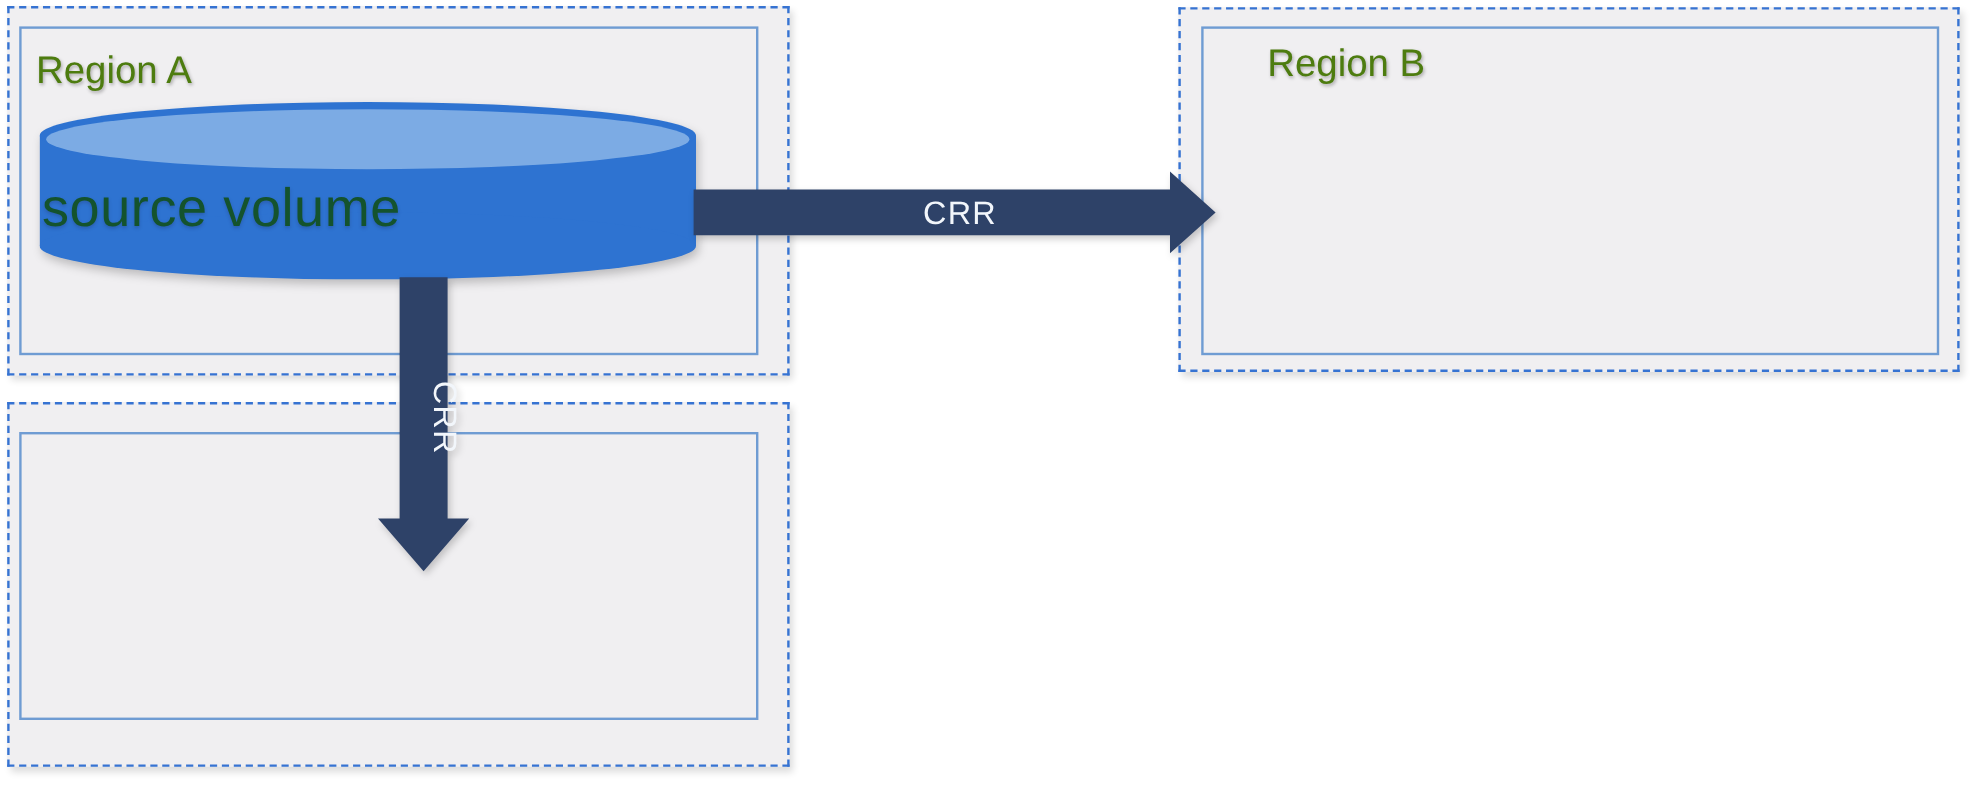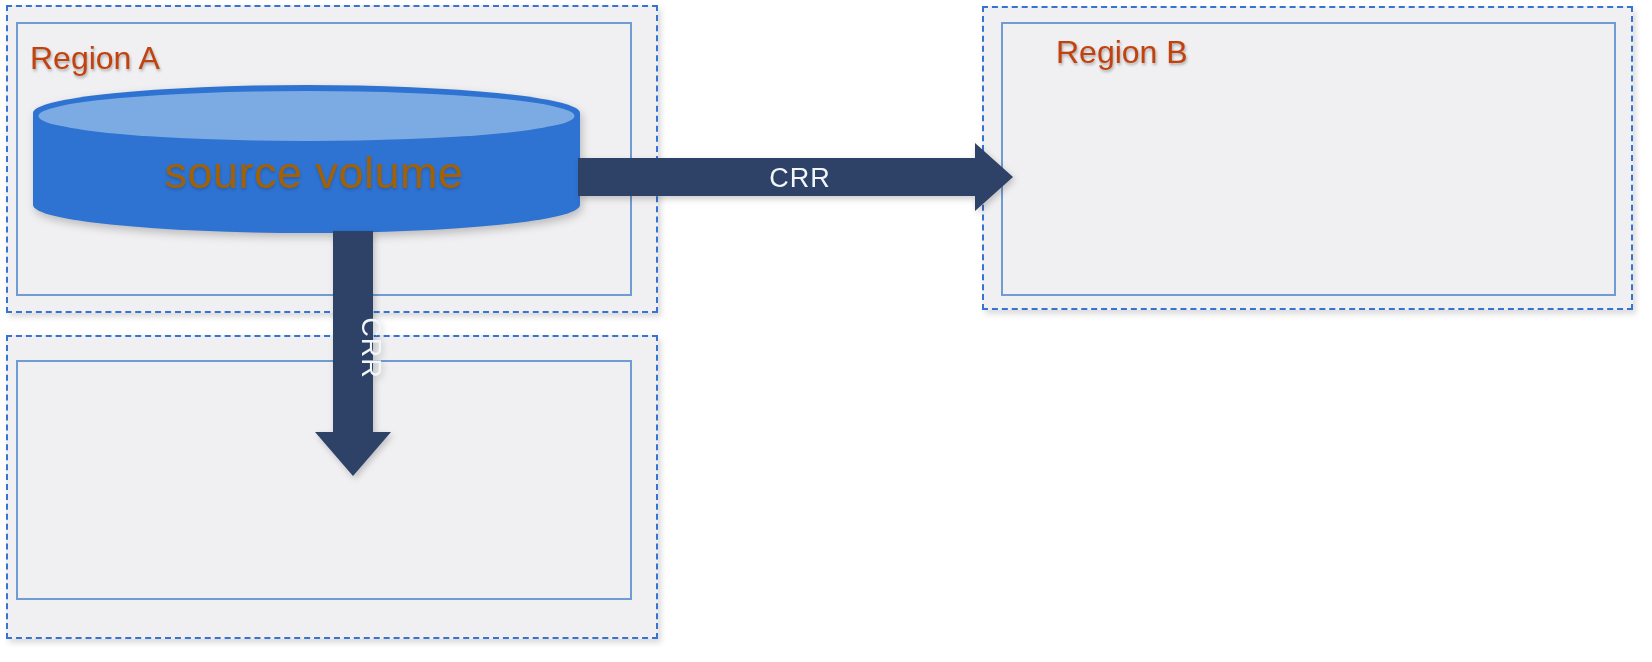--- a/index.html
+++ b/index.html
@@ -10,39 +10,39 @@
   .region{
     position:absolute;box-sizing:border-box;
     background:#f0eff1;border:2px dashed #3673d2;
     box-shadow:3px 4px 6px rgba(0,0,0,0.14);
   }
   .region-inner{
     position:absolute;box-sizing:border-box;
     border:2px solid #6f9cd3;background:transparent;
   }
   .region-label{
-    position:absolute;font-size:32px;color:#c2410c;
+    position:absolute;font-size:32px;color:#4d7c0f;
     text-shadow:1px 2px 3px rgba(0,0,0,0.30);
     white-space:nowrap;line-height:1.1;
   }
   #region-a{left:6px;top:5px;width:652px;height:308px;}
   #region-a .region-inner{left:8px;top:15px;width:616px;height:274px;}
   #region-a .region-label{left:22px;top:34px;}
   #region-b{left:982px;top:6px;width:651px;height:304px;}
   #region-b .region-inner{left:17px;top:14px;width:615px;height:274px;}
   #region-b .region-label{left:24px;top:27px;margin-left:48px;}
   #region-c{left:6px;top:335px;width:652px;height:304px;}
   #region-c .region-inner{left:8px;top:23px;width:616px;height:240px;}
   #region-c .region-label{left:22px;top:38px;}
 
   .cylinder{position:absolute;}
   .cylinder svg{display:block;filter:drop-shadow(2px 4px 4px rgba(0,0,0,0.22));}
   .cyl-label{
-    position:absolute;left:15px;right:0;text-align:center;
-    color:#a16207;font-size:45px;letter-spacing:0.5px;
+    position:absolute;left:2px;right:0;text-align:left;
+    color:#14532d;font-size:45px;letter-spacing:0.5px;
     text-shadow:0 2px 3px rgba(30,30,70,0.25);
     white-space:nowrap;
   }
   #cyl-source{left:33px;top:85px;width:547px;height:148px;}
   #cyl-source .cyl-label{top:62px;}
   #cyl-dest1{left:992px;top:85px;width:589px;height:147px;}
   #cyl-dest1 .cyl-label{top:62px;}
   #cyl-dest2{left:33px;top:432px;width:577px;height:144px;}
   #cyl-dest2 .cyl-label{top:60px;}
 

